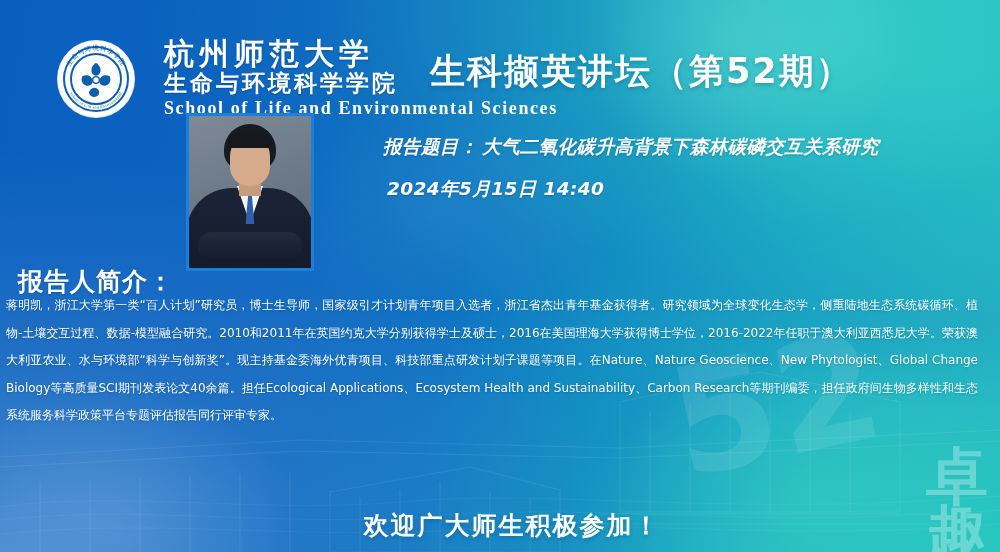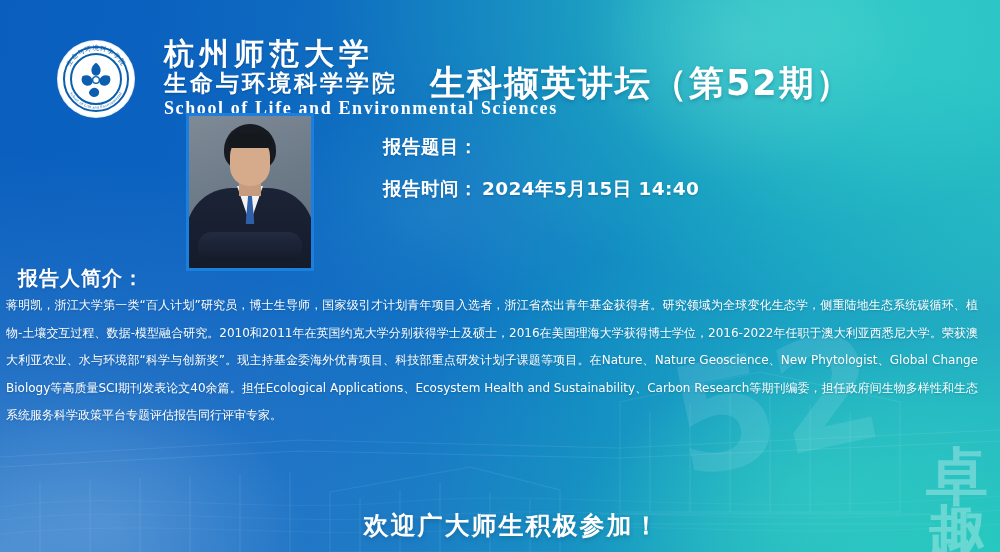--- a/index.html
+++ b/index.html
@@ -84,21 +84,21 @@
     text-shadow:0 1px 2px rgba(0,40,90,.35);
   }
   .school-en{
     font-family:"Liberation Serif",serif;
     font-size:18px;font-weight:700;color:#ffffff;
     letter-spacing:1.6px;margin-top:2px;
   }
 
   
   .main-title{
-    position:absolute;left:430px;top:60px;
+    position:absolute;left:430px;top:48px;
     font-family:"DejaVu Sans",sans-serif;
     font-size:35px;font-weight:700;color:#ffffff;
     letter-spacing:2px;
     text-shadow:0 2px 4px rgba(0,60,100,.30);
     white-space:nowrap;
   }
 
   
   .portrait{
     position:absolute;left:186px;top:113px;width:122px;height:152px;
@@ -137,40 +137,40 @@
     width:9px;height:34px;background:#2f5fa8;
     clip-path:polygon(35% 0,65% 0,100% 100%,0 100%);
   }
   .portrait .arms{
     position:absolute;left:50%;bottom:6px;transform:translateX(-50%);
     width:104px;height:30px;border-radius:14px;
     background:linear-gradient(180deg,#222b40,#131a29);
   }
 
   
-  .info{position:absolute;left:383px;top:134px;}
+  .info{position:absolute;left:383px;top:134px;font-style:italic;}
   .info-row{display:flex;align-items:baseline;margin-bottom:8.5px;}
   .info-label{
     font-family:"DejaVu Sans",sans-serif;
     font-size:18.5px;font-weight:700;color:#ffffff;
     white-space:nowrap;letter-spacing:.5px;
     text-shadow:0 1px 2px rgba(0,50,90,.30);
   }
   .info-value{
     font-family:"DejaVu Sans",sans-serif;
     font-size:18.5px;font-weight:700;color:#ffffff;
     white-space:nowrap;letter-spacing:.4px;margin-left:4px;
     text-shadow:0 1px 2px rgba(0,50,90,.30);
   }
 
   
   .bio-heading{
     position:absolute;left:18px;top:265px;
     font-family:"DejaVu Sans",sans-serif;
-    font-size:20px;font-weight:700;color:#ffffff;
+    font-size:25px;font-weight:700;color:#ffffff;
     letter-spacing:1px;
     text-shadow:0 1px 2px rgba(0,50,90,.30);
   }
   .bio-body{
     position:absolute;left:6px;top:292px;width:972px;
     font-family:"DejaVu Sans",sans-serif;
     font-size:12px;font-weight:400;color:#ffffff;
     line-height:27.5px;text-align:justify;
     text-shadow:0 1px 2px rgba(0,50,90,.28);
   }
@@ -264,25 +264,25 @@
     <div class="tie"></div>
     <div class="neck"></div>
     <div class="hair"></div>
     <div class="face"></div>
     <div class="fringe"></div>
   </div>
 
   <div class="info">
     <div class="info-row">
       <span class="info-label">报告题目：</span>
+      <span class="info-value">大气二氧化碳升高背景下森林碳磷交互关系研究</span>
     </div>
     <div class="info-row">
     </div>
     <div class="info-row">
-      <span class="info-label">报告时间：</span>
       <span class="info-value">2024年5月15日 14:40</span>
     </div>
   </div>
 
   <div class="bio-heading">报告人简介：</div>
   <div class="bio-body">蒋明凯，浙江大学第一类“百人计划”研究员，博士生导师，国家级引才计划青年项目入选者，浙江省杰出青年基金获得者。研究领域为全球变化生态学，侧重陆地生态系统碳循环、植物-土壤交互过程、数据-模型融合研究。2010和2011年在英国约克大学分别获得学士及硕士，2016在美国理海大学获得博士学位，2016-2022年任职于澳大利亚西悉尼大学。荣获澳大利亚农业、水与环境部“科学与创新奖”。现主持基金委海外优青项目、科技部重点研发计划子课题等项目。在Nature、Nature Geoscience、New Phytologist、Global Change Biology等高质量SCI期刊发表论文40余篇。担任Ecological Applications、Ecosystem Health and Sustainability、Carbon Research等期刊编委，担任政府间生物多样性和生态系统服务科学政策平台专题评估报告同行评审专家。</div>
 
   <div class="footer">欢迎广大师生积极参加！</div>
 
 </div>

